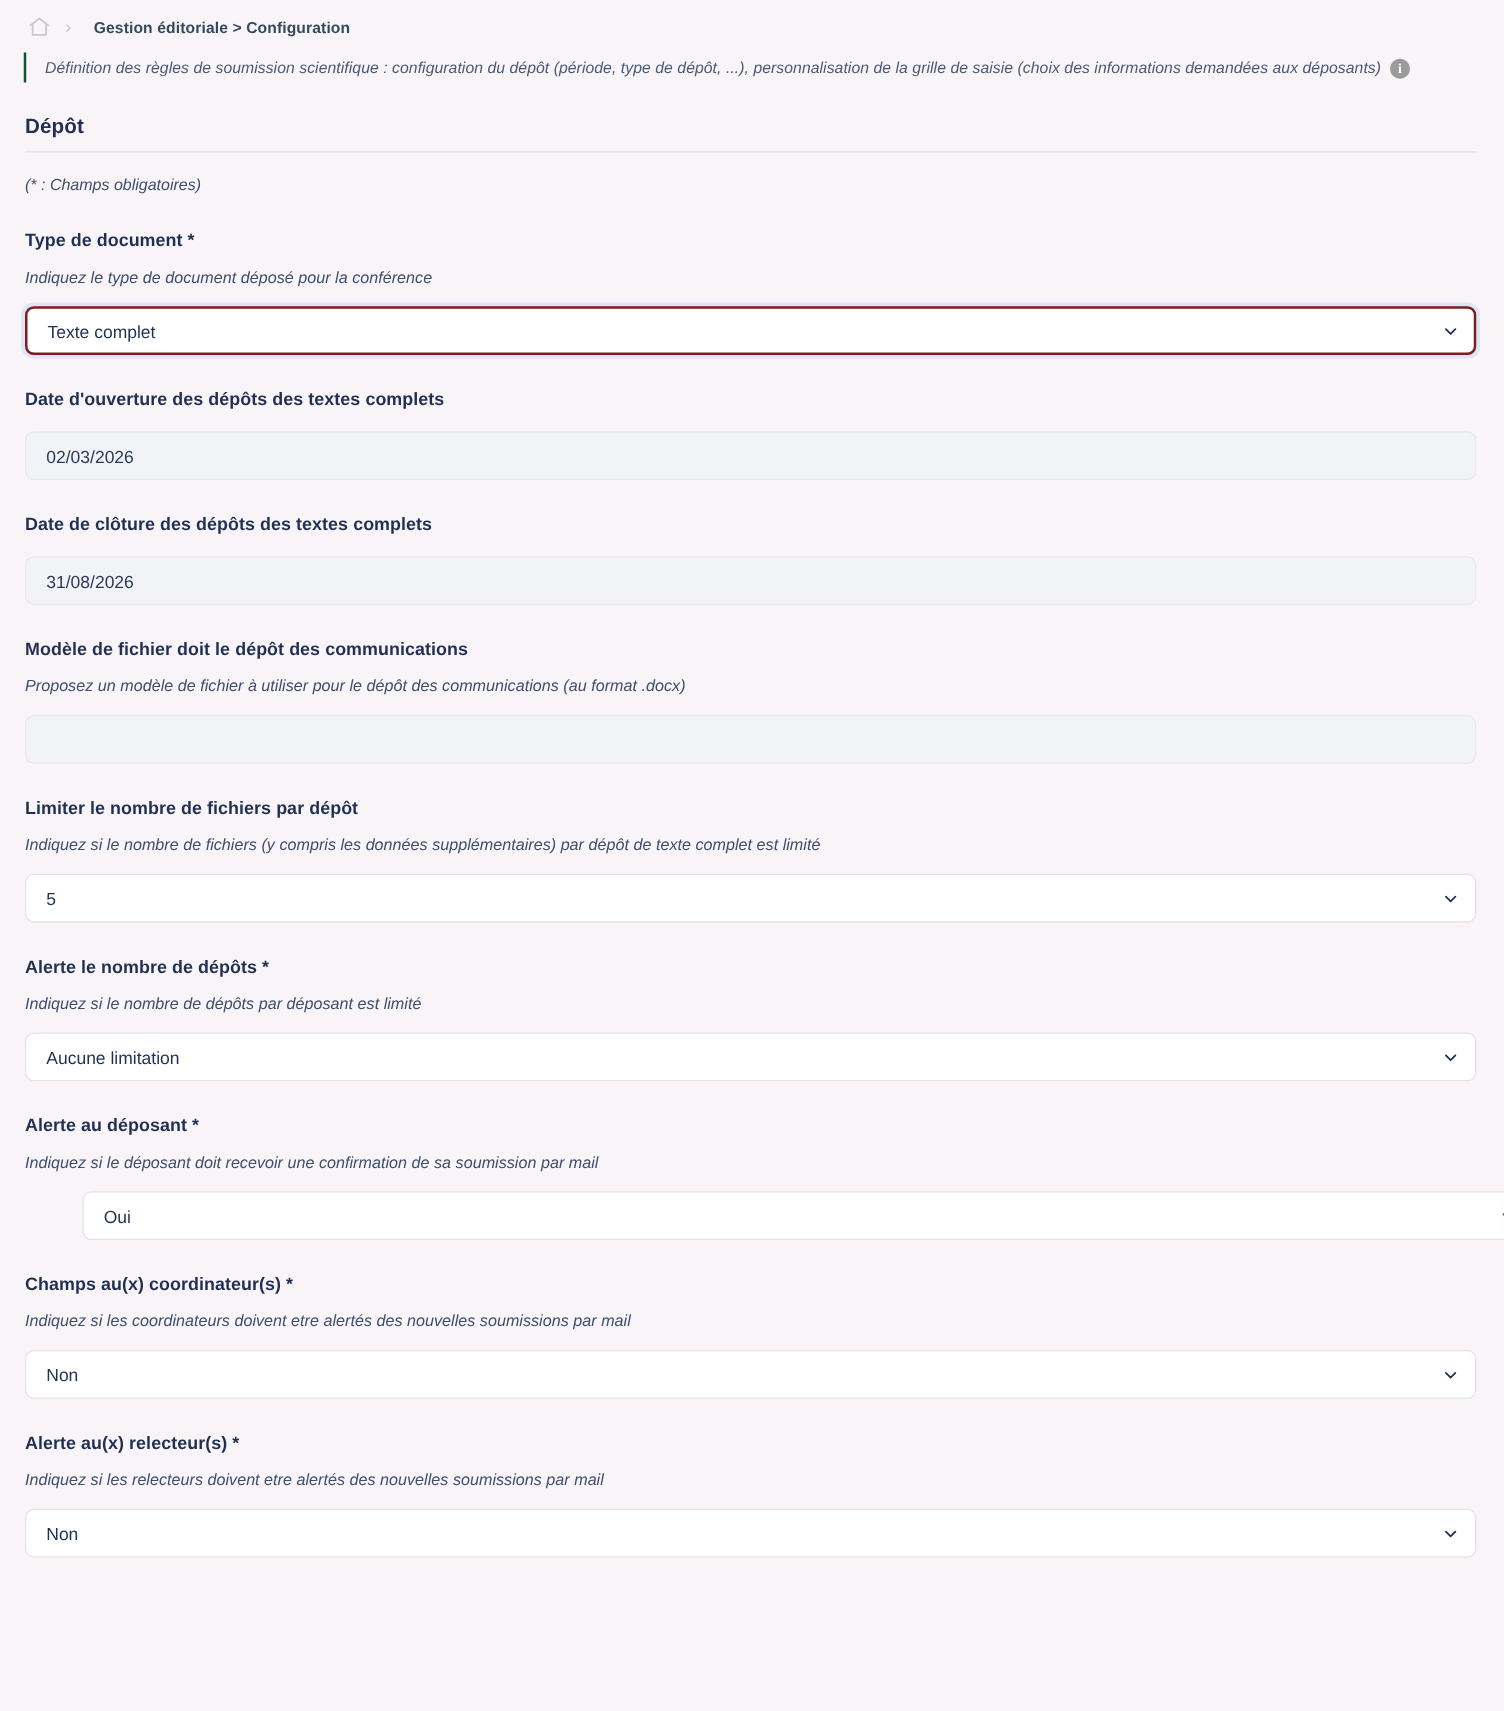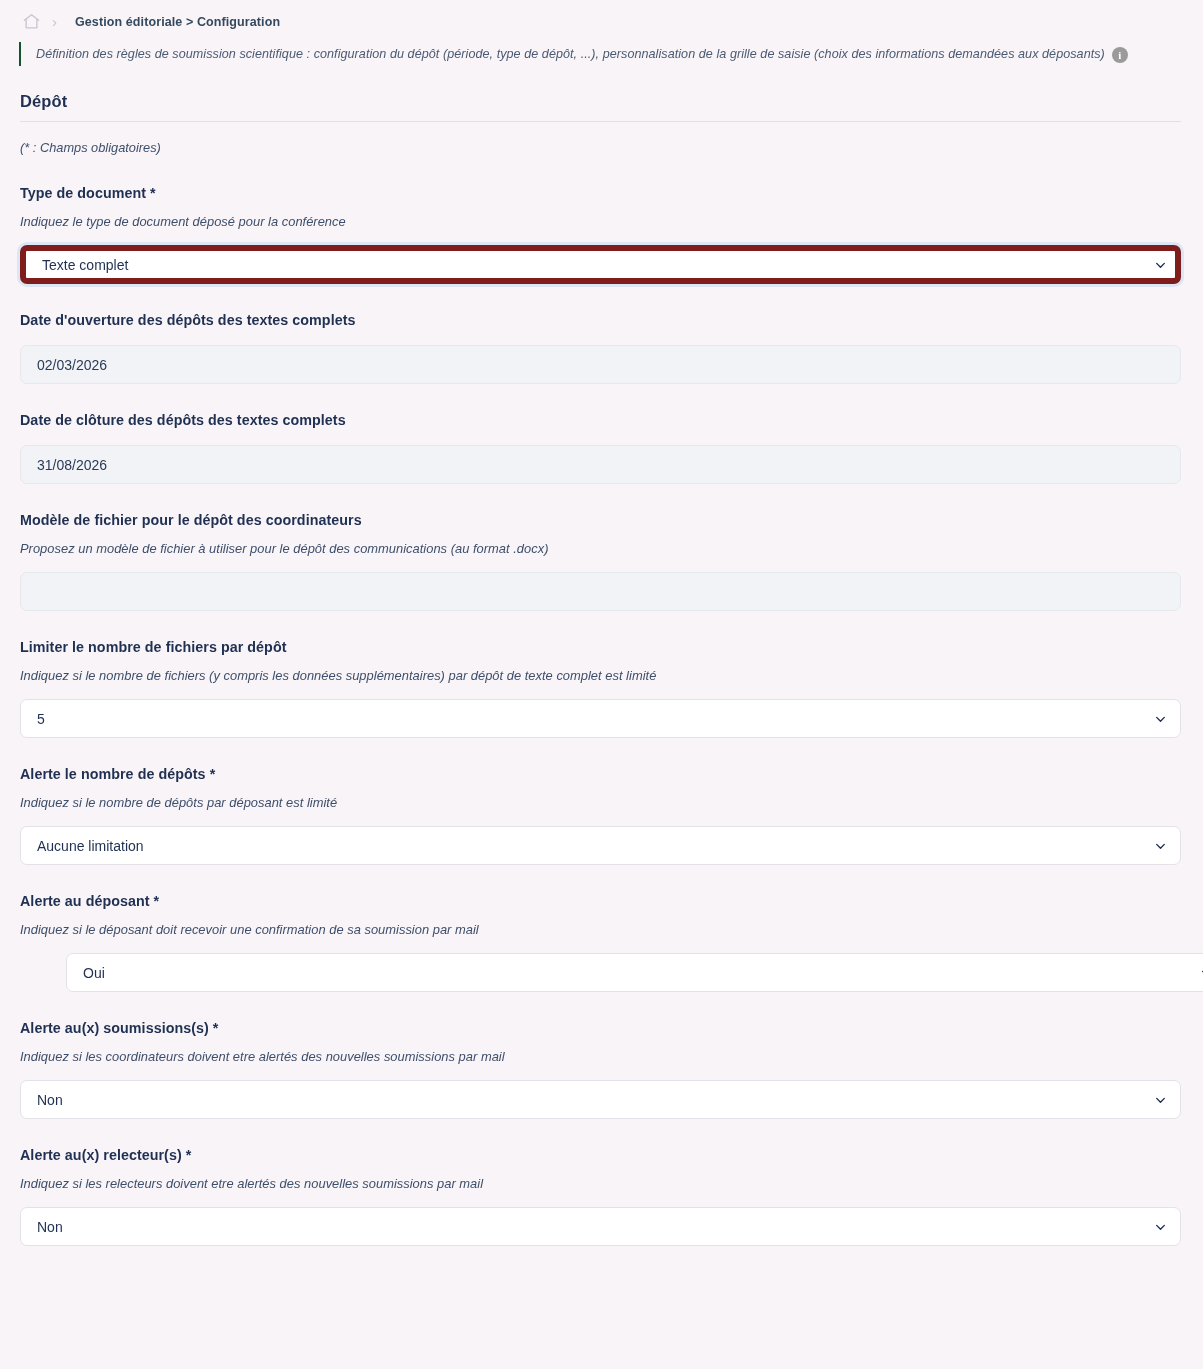--- a/index.html
+++ b/index.html
@@ -152,21 +152,21 @@
   
   .ctrl.readonly {
     background: #f1f3f6;
     border: 1px solid #e6e8ec;
     color: #2b3b57;
     padding-right: 16px;
   }
 
   
   .ctrl.focused {
-    border: 6px solid #7f1d1d;
+    border: 2px solid #7f1d1d;
     box-shadow: 0 0 0 3px rgba(124, 184, 232, 0.22);
     background: #ffffff;
   }
 
   .chevron {
     position: absolute;
     right: 14px;
     top: 50%;
     transform: translateY(-50%);
     width: 13px;
@@ -228,21 +228,21 @@
       </div>
       <div class="field" style="margin-top: 28px;">
         <div class="field-label">Date de clôture des dépôts des textes complets</div>
         <div class="control-wrap" style="margin-top: 17px;">
           <div class="ctrl readonly">
             <span>31/08/2026</span>
           </div>
         </div>
       </div>
       <div class="field" style="margin-top: 28px;">
-        <div class="field-label">Modèle de fichier pour le dépôt des coordinateurs</div>
+        <div class="field-label">Modèle de fichier doit le dépôt des communications</div>
         <div class="field-help" style="margin-top: 13px;">Proposez un modèle de fichier à utiliser pour le dépôt des communications (au format .docx)</div>
         <div class="control-wrap" style="margin-top: 16px;">
           <div class="ctrl readonly">
             <span></span>
           </div>
         </div>
       </div>
       <div class="field" style="margin-top: 28px;">
         <div class="field-label">Limiter le nombre de fichiers par dépôt</div>
         <div class="field-help" style="margin-top: 13px; font-style: italic;">Indiquez si le nombre de fichiers (y compris les données supplémentaires) par dépôt de texte complet est limité</div>
@@ -279,21 +279,21 @@
             <span>Oui</span>
           </div>
           <span class="chevron">
             <svg width="13" height="13" viewBox="0 0 24 24" fill="none" stroke="currentColor" stroke-width="2.6" stroke-linecap="round" stroke-linejoin="round">
               <path d="M5 9l7 7 7-7"></path>
             </svg>
           </span>
         </div>
       </div>
       <div class="field" style="margin-top: 28px;">
-        <div class="field-label">Alerte au(x) soumissions(s) *</div>
+        <div class="field-label">Champs au(x) coordinateur(s) *</div>
         <div class="field-help" style="margin-top: 13px;">Indiquez si les coordinateurs doivent etre alertés des nouvelles soumissions par mail</div>
         <div class="control-wrap" style="margin-top: 16px;">
           <div class="ctrl">
             <span>Non</span>
           </div>
           <span class="chevron">
             <svg width="13" height="13" viewBox="0 0 24 24" fill="none" stroke="currentColor" stroke-width="2.6" stroke-linecap="round" stroke-linejoin="round">
               <path d="M5 9l7 7 7-7"></path>
             </svg>
           </span>

